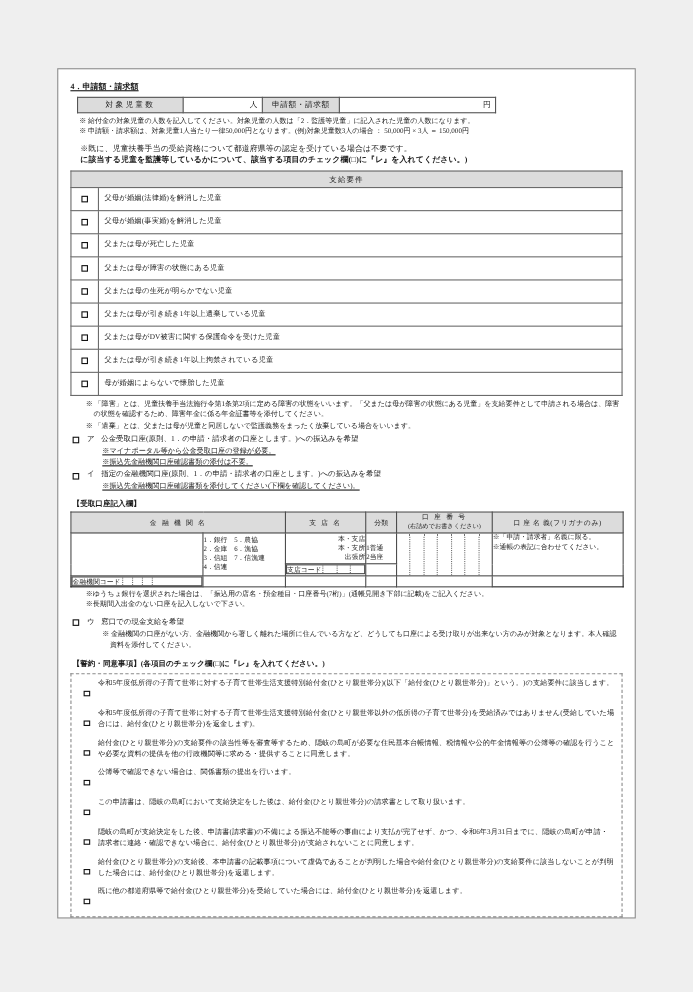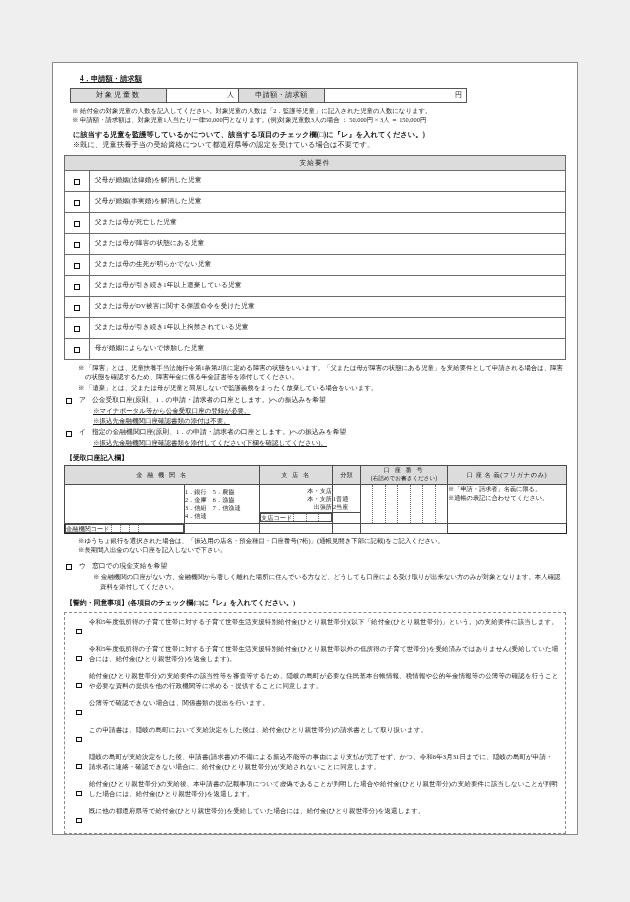--- a/index.html
+++ b/index.html
@@ -25,21 +25,21 @@
     box-sizing: border-box;
     padding: 12px 11px 10px 11px;
   }
   .sec-title {
     font-size: 7.2px;
     font-weight: bold;
     line-height: 1.35;
     margin: 0 0 3px 0;
     letter-spacing: 0.1px;
   }
-  .sec-title .ul { text-decoration: underline; margin-left: 16px; }
+  .sec-title .ul { text-decoration: underline; }
   .sec-title-wrap { margin-top: 7px; }
 
   
   table.amount {
     border-collapse: collapse;
     margin: 2px 0 3px 6px;
     border: 1.6px solid #222;
   }
   table.amount td {
     border: 0.8px solid #555;
@@ -215,34 +215,34 @@
     <span class="ul">4．申請額・請求額</span>
   </div>
 
   <table class="amount">
     <tbody>
         <tr>
       <td class="lbl" style="width:96px">対象児童数</td>
       <td class="val" style="width:72px">
         <span>人</span>
       </td>
-      <td class="lbl" style="width:86px;letter-spacing:0.5px">申請額・請求額</td>
+      <td class="lbl" style="width:70px;letter-spacing:0.5px">申請額・請求額</td>
       <td class="val" style="width:142px">
         <span>円</span>
       </td>
     </tr>
   </tbody>
     </table>
 
   <div class="note">※ 給付金の対象児童の人数を記入してください。対象児童の人数は「2．監護等児童」に記入された児童の人数になります。</div>
   <div class="note">※ 申請額・請求額は、対象児童1人当たり一律50,000円となります。(例)対象児童数3人の場合 ： 50,000円 × 3人 ＝ 150,000円</div>
 
   <div class="sec-title sec-title-wrap">
+    <div style="margin-left:9px;font-weight:normal">※既に、児童扶養手当の受給資格について都道府県等の認定を受けている場合は不要です。</div>
     <div style="margin-left:9px">に該当する児童を監護等しているかについて、該当する項目のチェック欄(□)に『レ』を入れてください。)</div>
-    <div style="margin-left:9px;font-weight:normal">※既に、児童扶養手当の受給資格について都道府県等の認定を受けている場合は不要です。</div>
   </div>
 
   <table class="req">
     <tbody>
         <tr>
       <th colspan="2">支給要件</th>
     </tr>
     <tr>
       <td class="cb"><span class="box"></span></td>
       <td class="txt">父母が婚姻(法律婚)を解消した児童</td>

